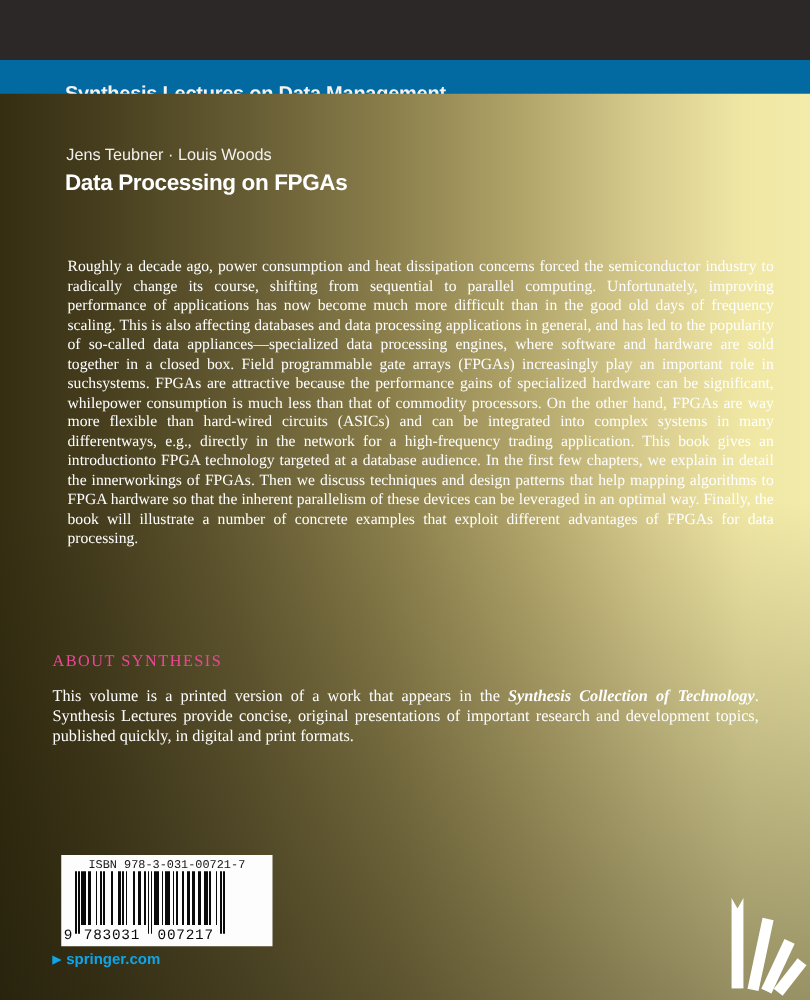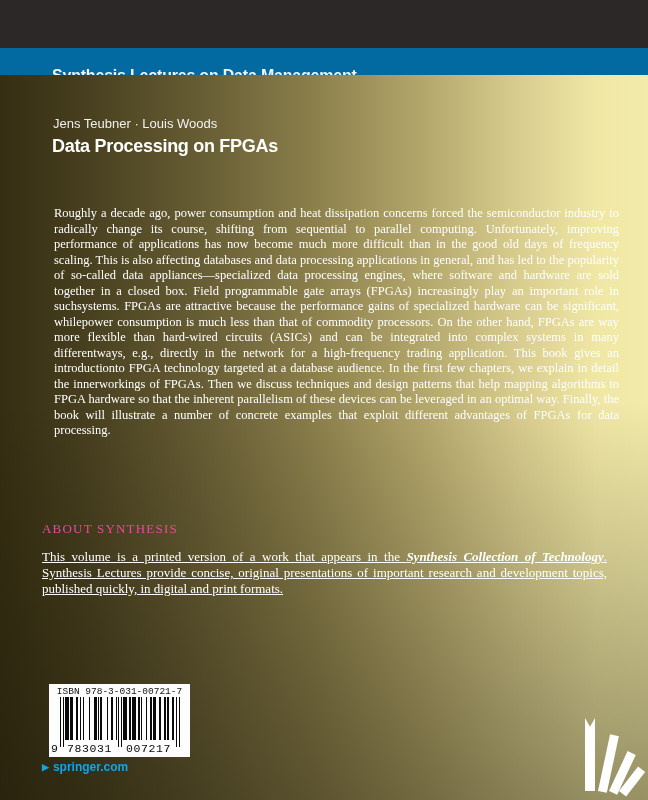--- a/index.html
+++ b/index.html
@@ -40,26 +40,26 @@
     line-height:15.5px;text-align:justify;
   }
   
   .about-heading{
     position:absolute;left:42px;top:521px;
     color:#ec4899;font-family:"Liberation Serif",serif;font-size:13px;letter-spacing:1.2px;
   }
   .about-text{
     position:absolute;left:42px;top:549px;width:565px;margin:0;
     color:#ffffff;font-family:"Liberation Serif",serif;font-size:13px;
-    line-height:16px;text-align:justify;text-decoration:underline;
+    line-height:16px;text-align:justify;
   }
   .about-text .collection{font-weight:bold;font-style:italic;}
   
   .barcode-box{
-    position:absolute;left:49px;top:684px;width:141px;height:73px;
+    position:absolute;left:49px;top:684px;width:169px;height:73px;
     background:#fdfdfd;box-sizing:border-box;
   }
   .isbn-line{
     position:absolute;left:0;top:2px;width:100%;text-align:center;
     color:#151515;font-family:"Liberation Mono","DejaVu Sans Mono",monospace;
     font-size:9.5px;white-space:nowrap;
   }
   .bars{position:absolute;left:11px;top:13px;width:120px;height:50px;fill:#0a0a0a;shape-rendering:crispEdges;}
   .digits span{
     position:absolute;bottom:2px;background:#fdfdfd;padding:0 1px;

